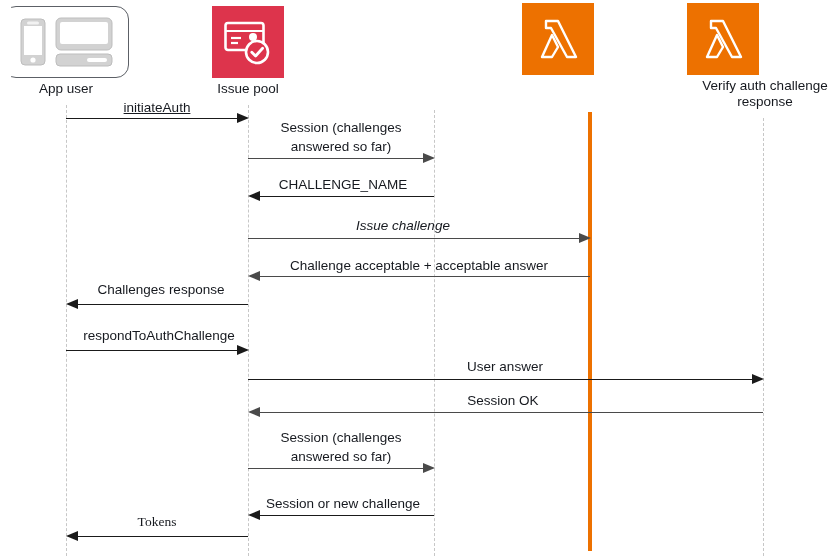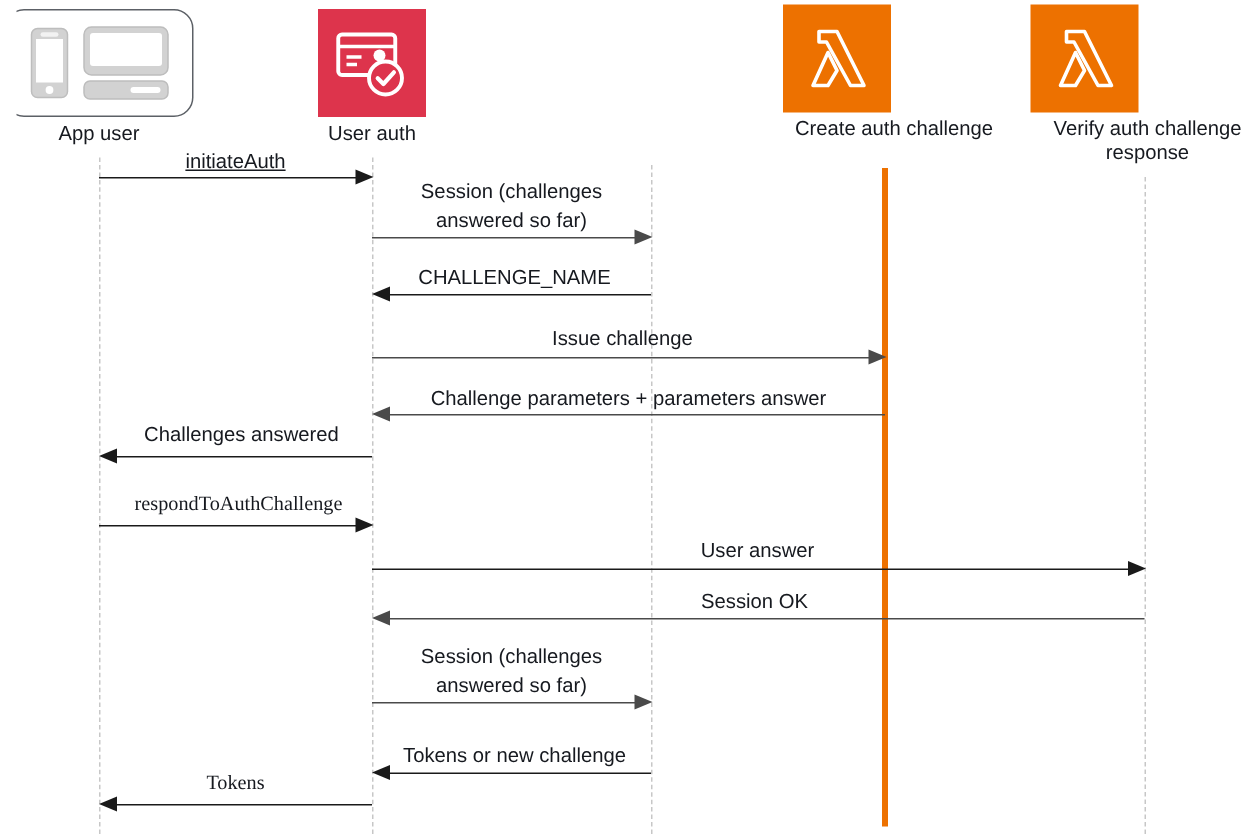--- a/index.html
+++ b/index.html
@@ -146,34 +146,33 @@
           <line x1="2.5" y1="14" x2="40.5" y2="14" stroke="#ffffff" stroke-width="2.2"></line>
           <line x1="8" y1="21" x2="18" y2="21" stroke="#ffffff" stroke-width="2.2"></line>
           <line x1="8" y1="26" x2="15" y2="26" stroke="#ffffff" stroke-width="2.2"></line>
           <circle cx="30" cy="20" r="4" fill="#ffffff"></circle>
           <path d="M23.5 31.5 a6.8 6.8 0 0 1 13 0 z" fill="#ffffff"></path>
           <circle cx="34" cy="35" r="11" fill="#DD344C" stroke="#ffffff" stroke-width="2.6"></circle>
           <polyline points="28.8,35.2 32.6,39 39.6,31.2" fill="none" stroke="#ffffff" stroke-width="2.8" stroke-linecap="round" stroke-linejoin="round"></polyline>
         </svg>
       </div>
     </div>
-    <div class="p-label">User auth</div>
+    <div class="p-label">Issue pool</div>
   </div>
 
 
   <div class="participant" style="left:511px; top:3px; width:148px;">
     <div class="icon-box">
       <div class="lambda-tile">
         <svg width="52" height="52" viewBox="0 0 52 52">
           <path d="M14 8 h12 l18 36 h-9 L19 15 h-5 z" fill="none" stroke="#ffffff" stroke-width="2.4" stroke-linejoin="round"></path>
           <path d="M20 22 l6 12 -6 10 h-10 z" fill="none" stroke="#ffffff" stroke-width="2.4" stroke-linejoin="round"></path>
         </svg>
       </div>
     </div>
-    <div class="p-label">Create auth challenge</div>
   </div>
 
   <div class="participant" style="left:676px; top:3px; width:156px;">
     <div class="icon-box">
       <div class="lambda-tile">
         <svg width="52" height="52" viewBox="0 0 52 52">
           <path d="M14 8 h12 l18 36 h-9 L19 15 h-5 z" fill="none" stroke="#ffffff" stroke-width="2.4" stroke-linejoin="round"></path>
           <path d="M20 22 l6 12 -6 10 h-10 z" fill="none" stroke="#ffffff" stroke-width="2.4" stroke-linejoin="round"></path>
         </svg>
       </div>
@@ -202,57 +201,57 @@
 answered so far)</div>
       </div>
       <div class="msg dark" style="left: 0px; top: 196px;">
         <div class="line" style="left: 246px; width: 177px;"></div>
         <div class="head left" style="left: 237px;"></div>
         <div class="mlabel" style="left: 332px; top: -21px; width: 200px;">CHALLENGE_NAME</div>
       </div>
       <div class="msg " style="left: 0px; top: 238px;">
         <div class="line" style="left: 237px; width: 333px;"></div>
         <div class="head right" style="left: 568px;"></div>
-        <div class="mlabel" style="left: 404px; top: -22px; width: 200px;">Issue challenge</div>
+        <div class="mlabel" style="left: 392px; top: -22px; width: 200px; font-style: italic;">Issue challenge</div>
       </div>
       <div class="msg " style="left: 0px; top: 276px;">
         <div class="line" style="left: 246px; width: 333px;"></div>
         <div class="head left" style="left: 237px;"></div>
-        <div class="mlabel" style="left: 408px; top: -20px; width: 380px;">Challenge parameters + parameters answer</div>
+        <div class="mlabel" style="left: 408px; top: -20px; width: 380px;">Challenge acceptable + acceptable answer</div>
       </div>
       <div class="msg dark" style="left: 0px; top: 304px;">
         <div class="line" style="left: 64px; width: 173px;"></div>
         <div class="head left" style="left: 55px;"></div>
-        <div class="mlabel" style="left: 150px; top: -24px; width: 200px;">Challenges answered</div>
+        <div class="mlabel" style="left: 150px; top: -24px; width: 200px;">Challenges response</div>
       </div>
       <div class="msg dark" style="left: 0px; top: 350px;">
         <div class="line" style="left: 55px; width: 173px;"></div>
         <div class="head right" style="left: 226px;"></div>
-        <div class="mlabel" style="left: 148px; top: -24px; width: 220px; font-family: Liberation Serif, serif;">respondToAuthChallenge</div>
+        <div class="mlabel" style="left: 148px; top: -24px; width: 220px;">respondToAuthChallenge</div>
       </div>
       <div class="msg dark" style="left: 0px; top: 379px;">
         <div class="line" style="left: 237px; width: 506px;"></div>
         <div class="head right" style="left: 741px;"></div>
         <div class="mlabel" style="left: 494px; top: -22px; width: 200px;">User answer</div>
       </div>
       <div class="msg " style="left: 0px; top: 412px;">
         <div class="line" style="left: 246px; width: 506px;"></div>
         <div class="head left" style="left: 237px;"></div>
         <div class="mlabel" style="left: 492px; top: -21px; width: 200px;">Session OK</div>
       </div>
       <div class="msg " style="left: 0px; top: 468px;">
         <div class="line" style="left: 237px; width: 177px;"></div>
         <div class="head right" style="left: 412px;"></div>
         <div class="mlabel" style="left: 330px; top: -40px; width: 180px;">Session (challenges
 answered so far)</div>
       </div>
       <div class="msg dark" style="left: 0px; top: 515px;">
         <div class="line" style="left: 246px; width: 177px;"></div>
         <div class="head left" style="left: 237px;"></div>
-        <div class="mlabel" style="left: 332px; top: -21px; width: 220px;">Tokens or new challenge</div>
+        <div class="mlabel" style="left: 332px; top: -21px; width: 220px;">Session or new challenge</div>
       </div>
       <div class="msg dark" style="left: 0px; top: 536px;">
         <div class="line" style="left: 64px; width: 173px;"></div>
         <div class="head left" style="left: 55px;"></div>
         <div class="mlabel" style="left: 146px; top: -24px; width: 160px; font-family: Liberation Serif, serif;">Tokens</div>
       </div>
     </div>
 
 </div>
 

